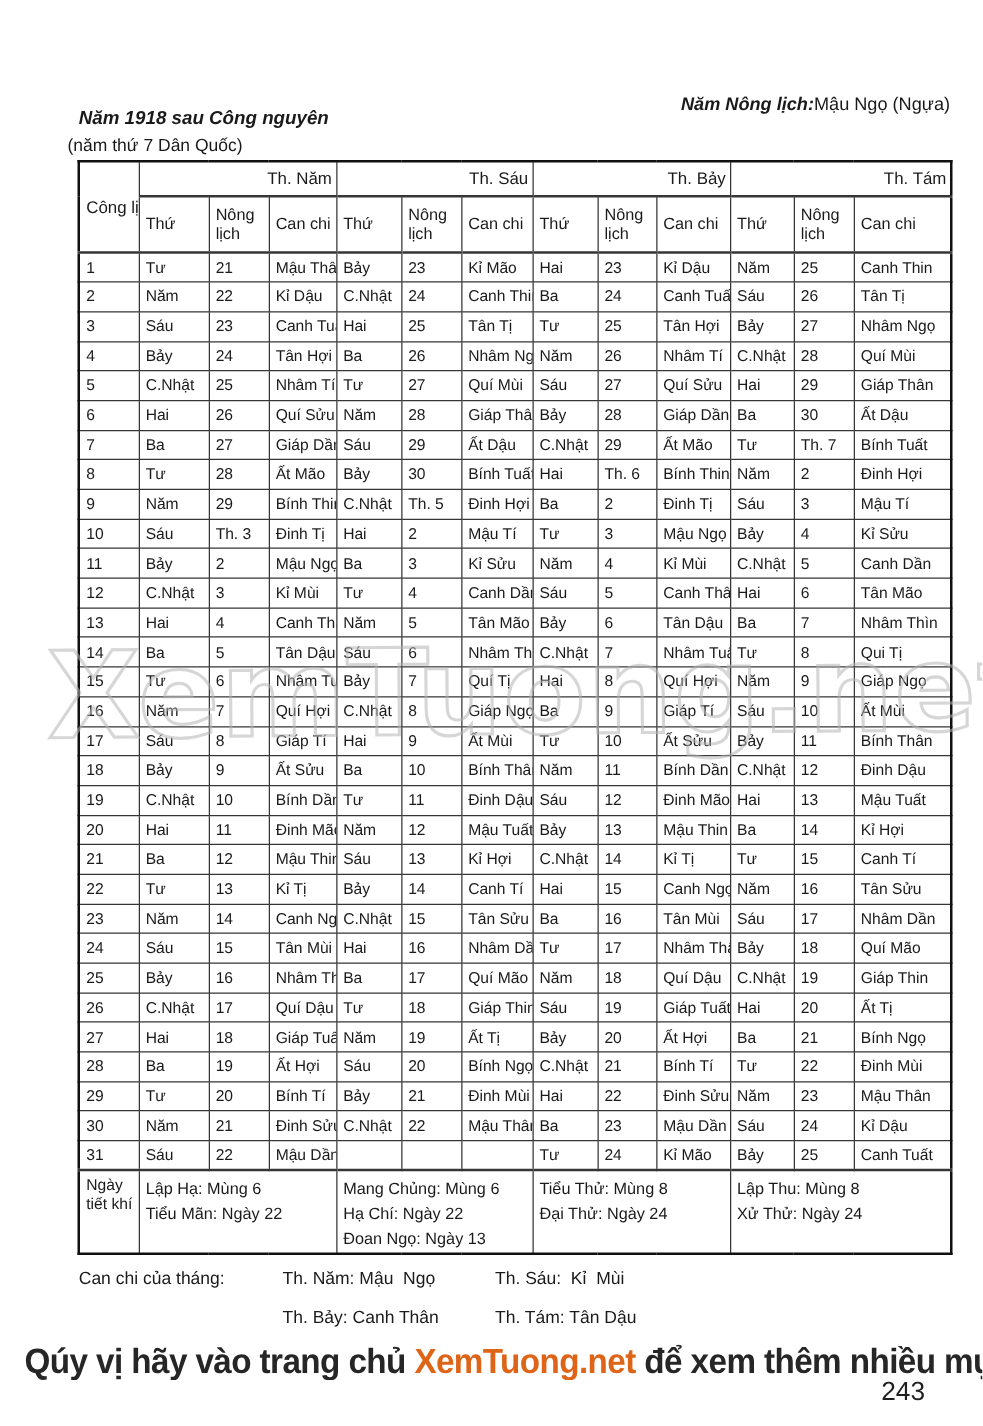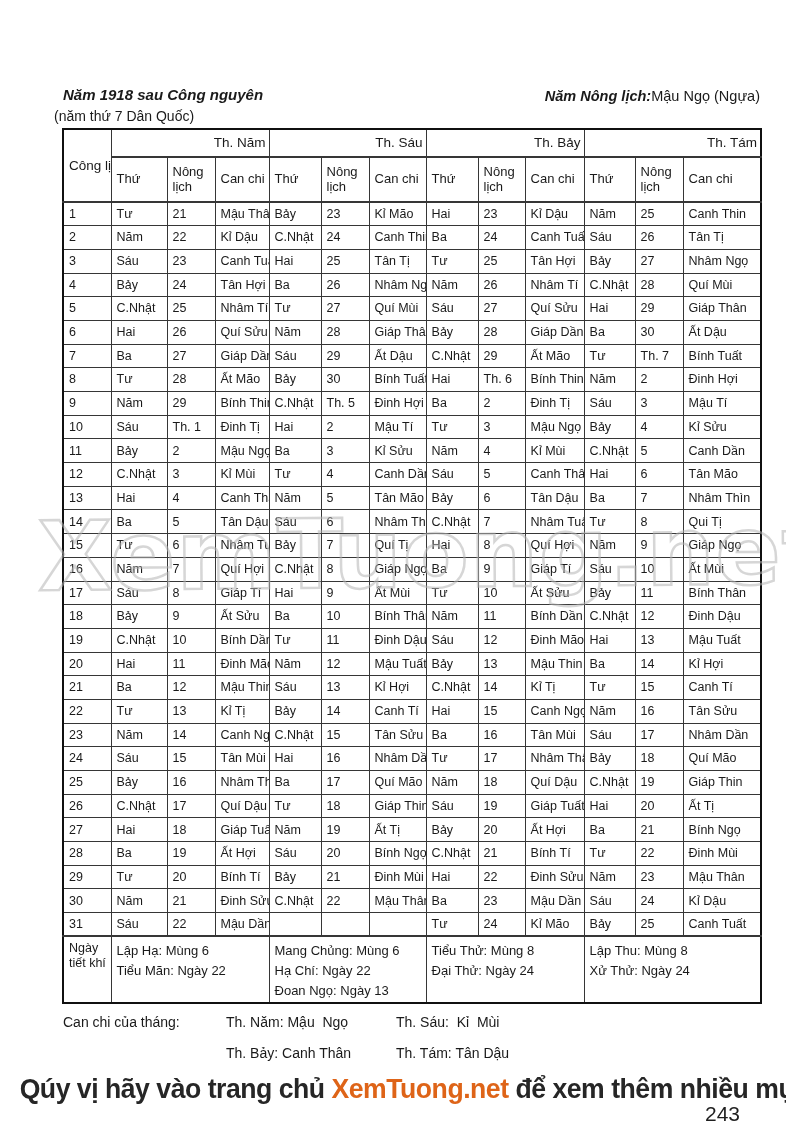--- a/index.html
+++ b/index.html
@@ -3,21 +3,21 @@
 <meta charset="utf-8">
 <style>
   html,body{margin:0;padding:0;background:#ffffff;}
   .sheet{
     position:relative;width:786px;height:1141px;background:#ffffff;
     font-family:"Liberation Sans","DejaVu Sans",sans-serif;color:#1a1a1a;overflow:hidden;border-radius:31px;
   }
   
   .title-left{position:absolute;left:63px;top:86px;font-size:15px;font-weight:bold;font-style:italic;}
   .subtitle-left{position:absolute;left:54px;top:108px;font-size:14px;}
-  .title-right{position:absolute;right:26px;top:88px;font-size:14.5px;white-space:nowrap;}
+  .title-right{position:absolute;right:26px;top:76px;font-size:14.5px;white-space:nowrap;}
   .title-right .lbl{font-weight:bold;font-style:italic;}
   
   table.cal{
     position:absolute;left:62px;top:128px;width:698px;
     border-collapse:collapse;table-layout:fixed;
     font-size:12.5px;line-height:1.15;
   }
   table.cal{border:2px solid #101010;}
   table.cal th,table.cal td{
     border:1px solid #363636;padding:1px 3px 1px 5px;
@@ -242,21 +242,21 @@
           <td class="grp">Ba</td>
           <td>2</td>
           <td>Đinh Tị</td>
           <td class="grp">Sáu</td>
           <td>3</td>
           <td>Mậu Tí</td>
         </tr>
         <tr>
           <td class="solar">10</td>
           <td class="grp">Sáu</td>
-          <td>Th. 1</td>
+          <td>Th. 3</td>
           <td>Đinh Tị</td>
           <td class="grp">Hai</td>
           <td>2</td>
           <td>Mậu Tí</td>
           <td class="grp">Tư</td>
           <td>3</td>
           <td>Mậu Ngọ</td>
           <td class="grp">Bảy</td>
           <td>4</td>
           <td>Kỉ Sửu</td>

